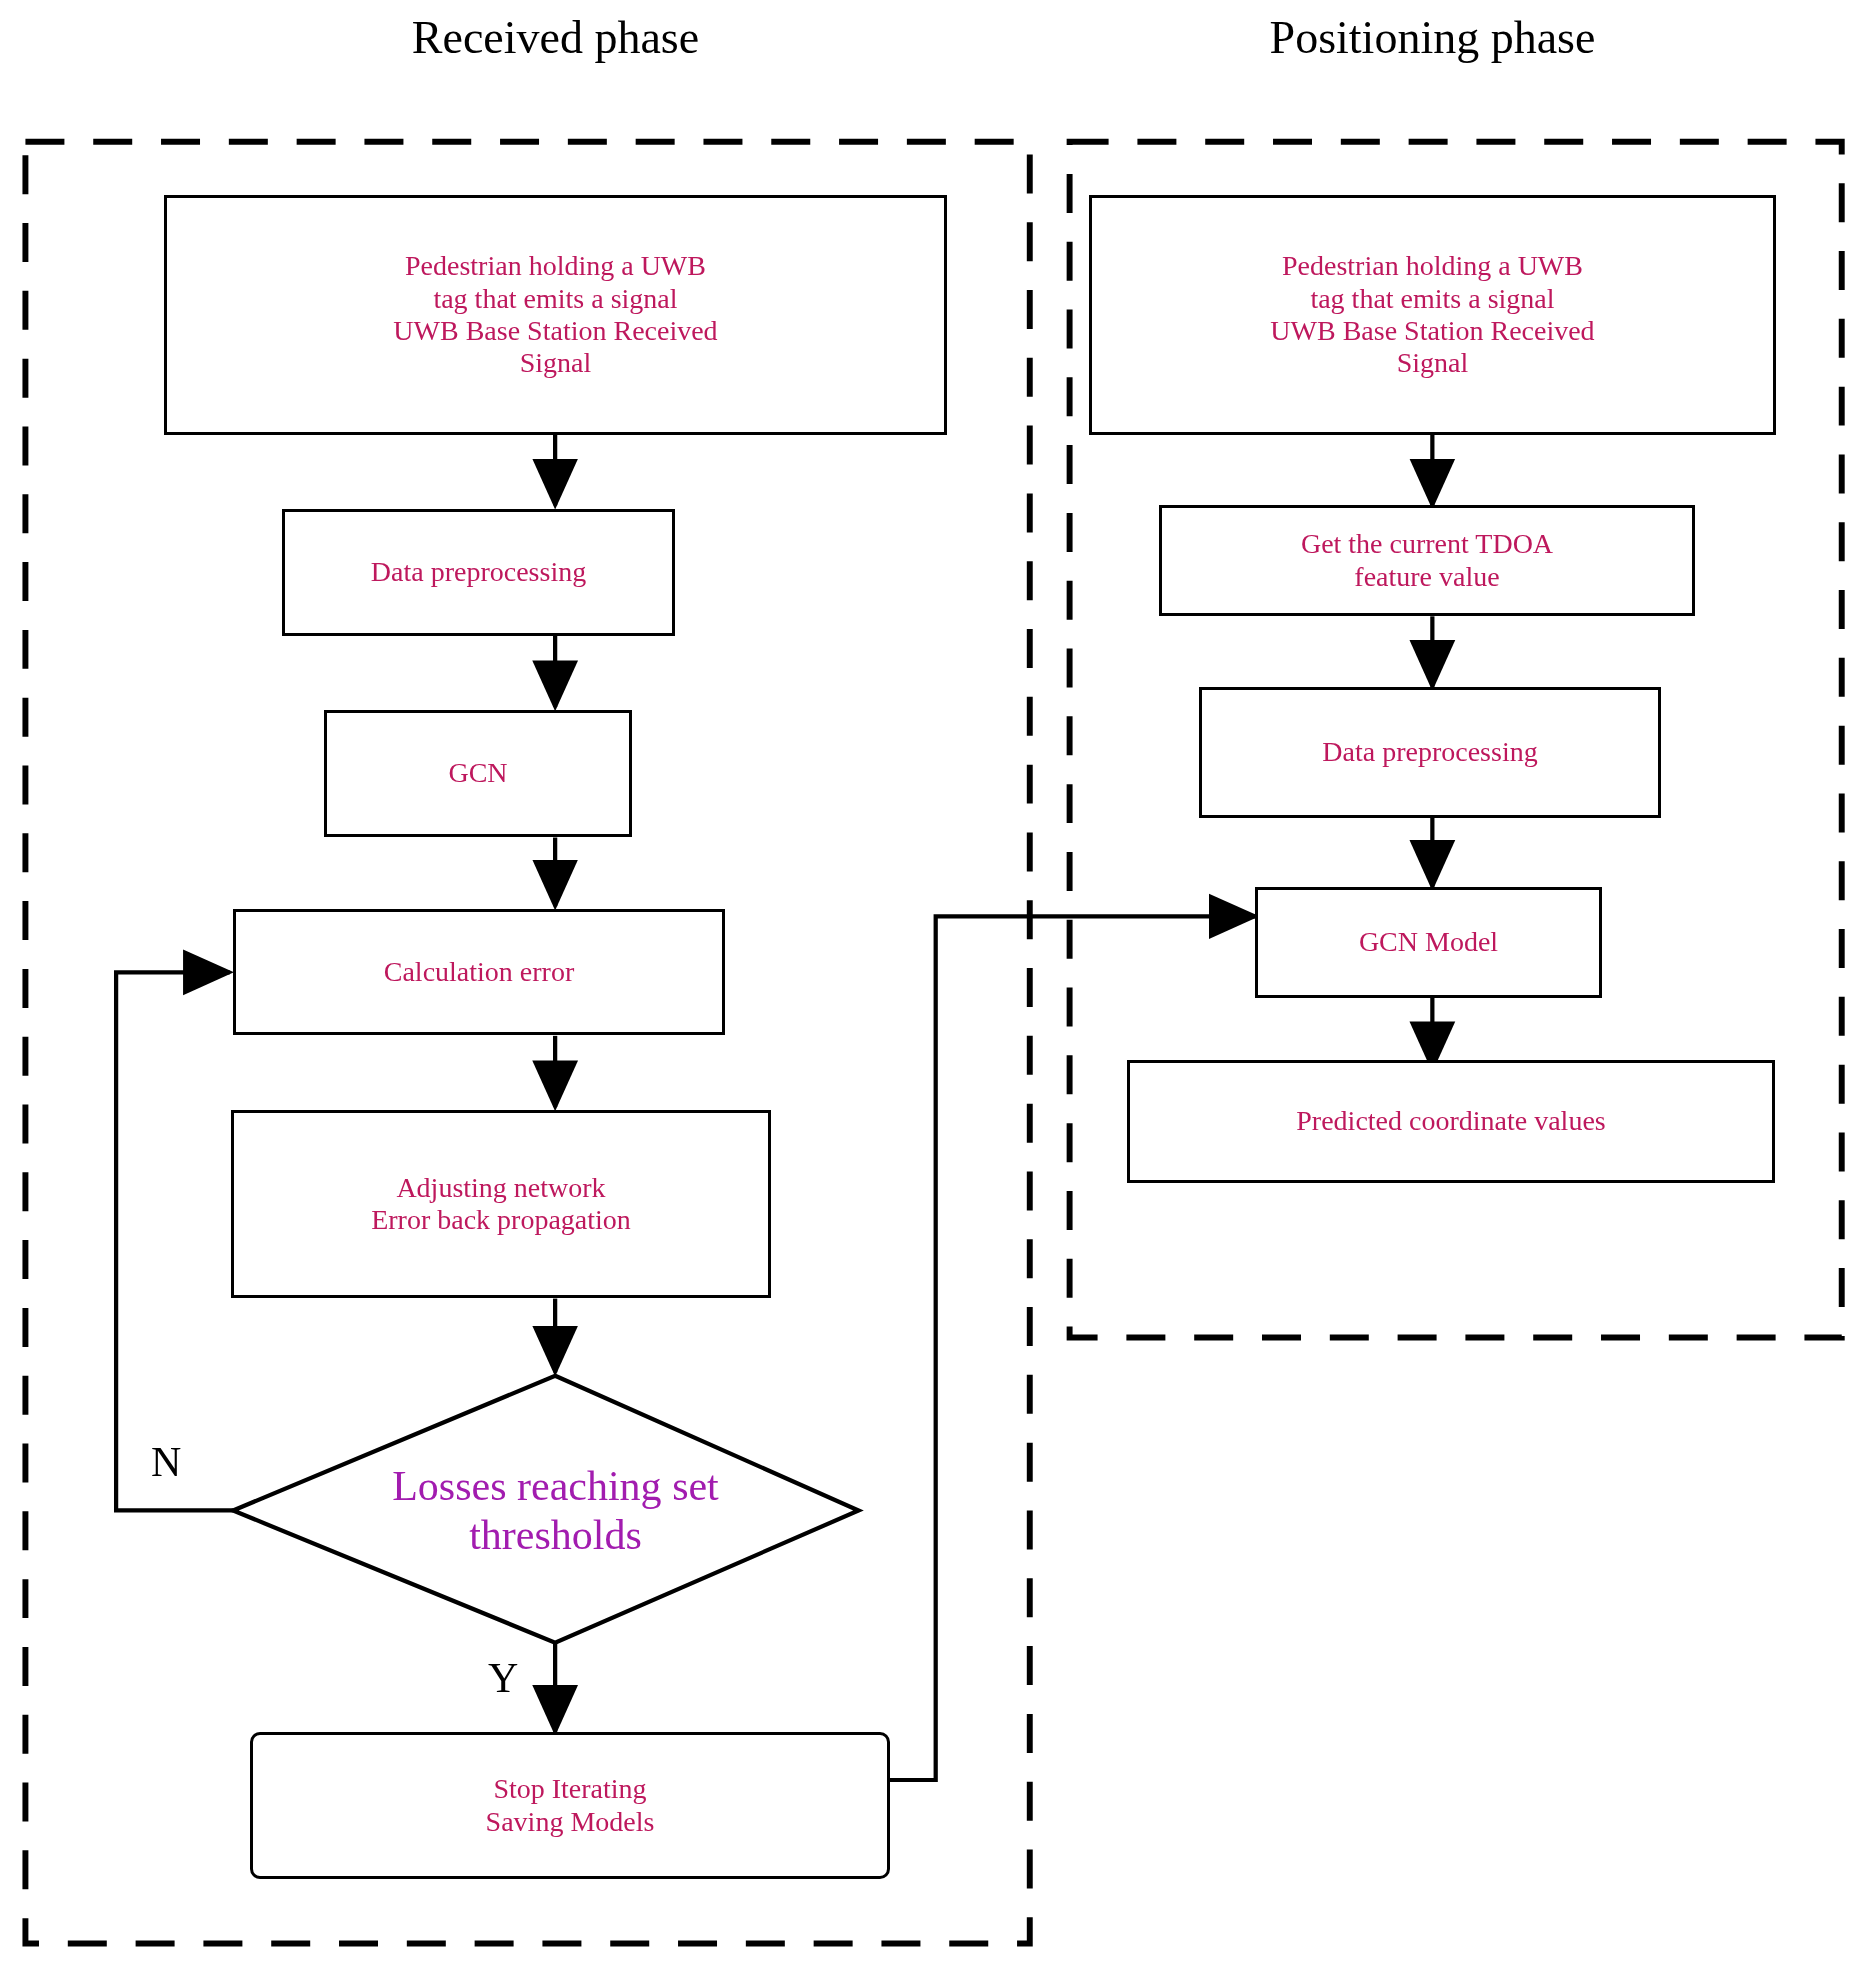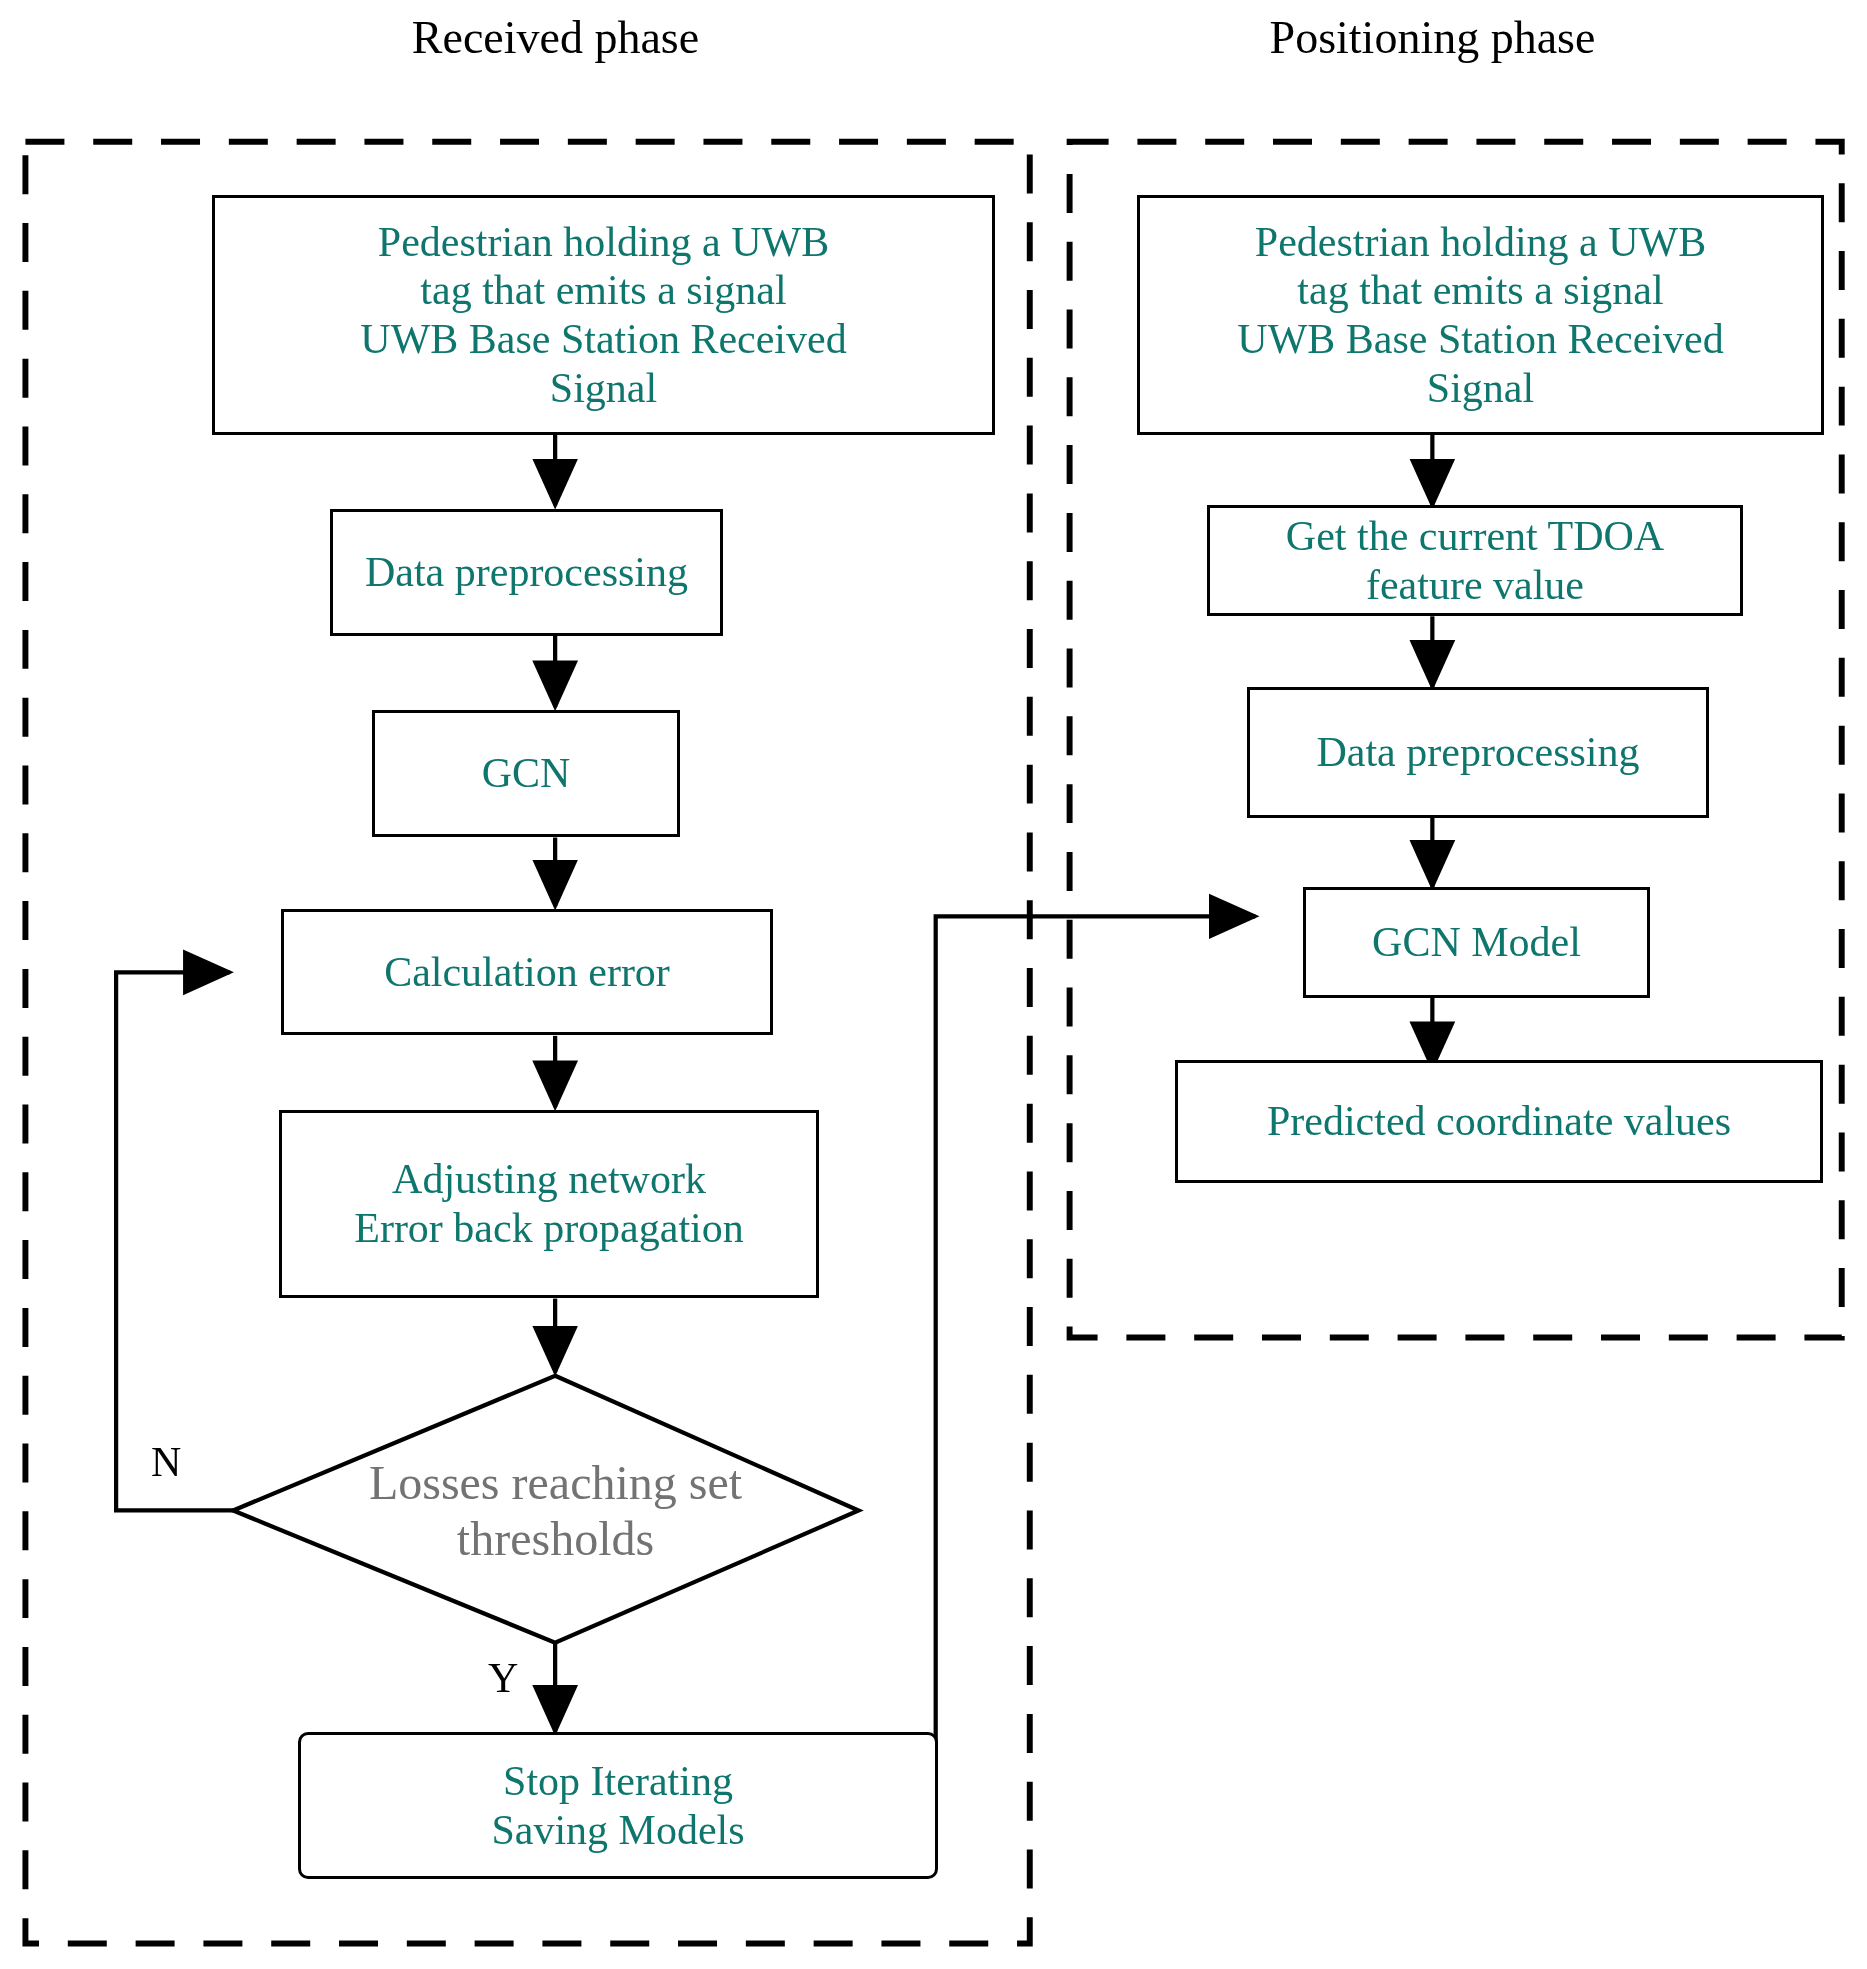--- a/index.html
+++ b/index.html
@@ -4,24 +4,24 @@
 <style>
   html,body{margin:0;padding:0;background:#ffffff;}
   body{width:1868px;height:1970px;position:relative;
        font-family:"Liberation Serif","DejaVu Serif",serif;color:#000;}
   #stage{position:absolute;left:0;top:0;width:1868px;height:1970px;overflow:hidden;}
   svg.layer{position:absolute;left:0;top:0;width:1868px;height:1970px;}
   .phase-title{position:absolute;font-size:46px;line-height:1;white-space:nowrap;
                text-align:center;color:#000;}
   .node{position:absolute;display:flex;align-items:center;justify-content:center;
         text-align:center;box-sizing:border-box;background:#fff;
-        border:3.4px solid #000;font-size:42px;line-height:1.16;color:#0f766e;margin-left:48px;}
+        border:3.4px solid #000;font-size:28px;line-height:1.16;color:#be185d;}
   .node span{display:block;padding:0 6.8px;}
   .diamond-label{position:absolute;display:flex;align-items:center;justify-content:center;
-        text-align:center;font-size:48px;line-height:1.16;color:#737373;}
+        text-align:center;font-size:42px;line-height:1.16;color:#a21caf;}
   .edge-label{position:absolute;font-size:42px;line-height:1;color:#000;}
 </style>
 </head>
 <body>
 
 <div id="stage">
 
   <svg class="layer" viewBox="0 0 2204 2324">
 
     <rect x="30" y="167" width="1185" height="2126" fill="none" stroke="#000" stroke-width="7" stroke-dasharray="46,34"></rect>

